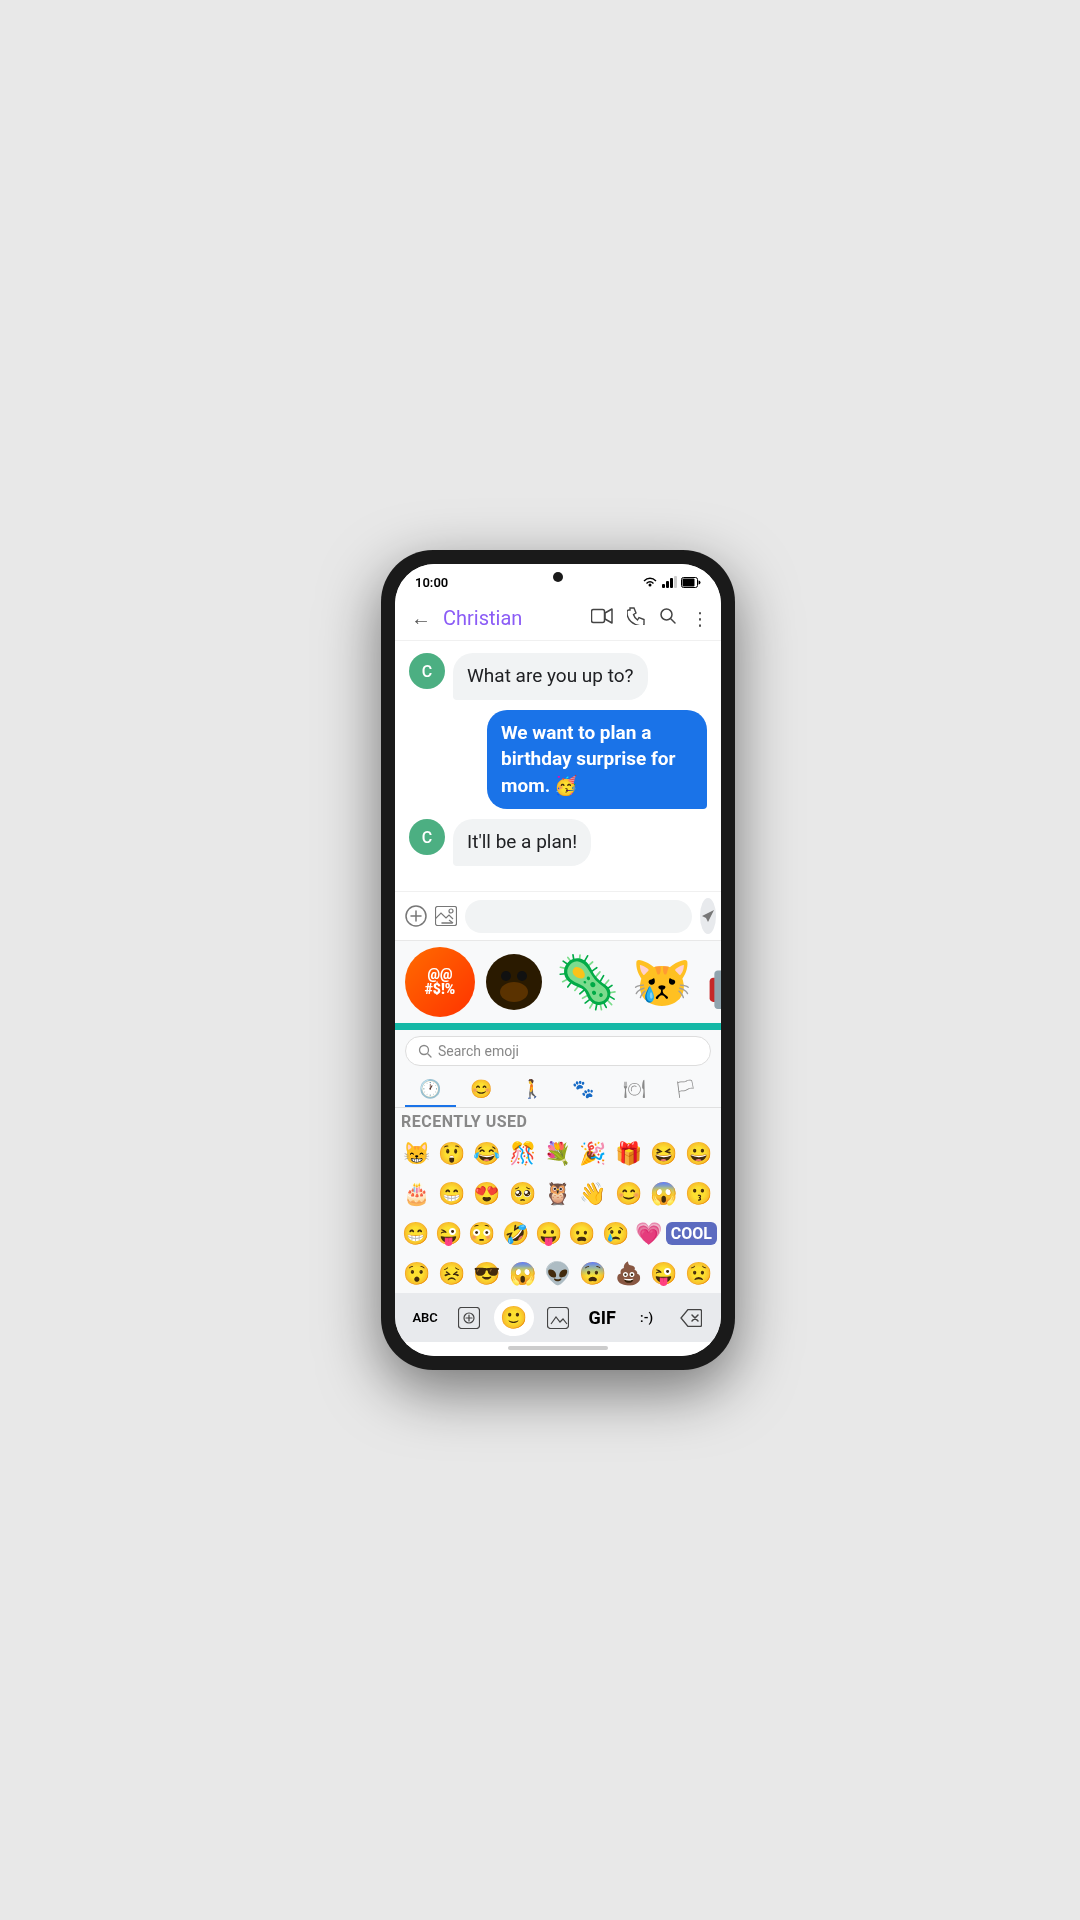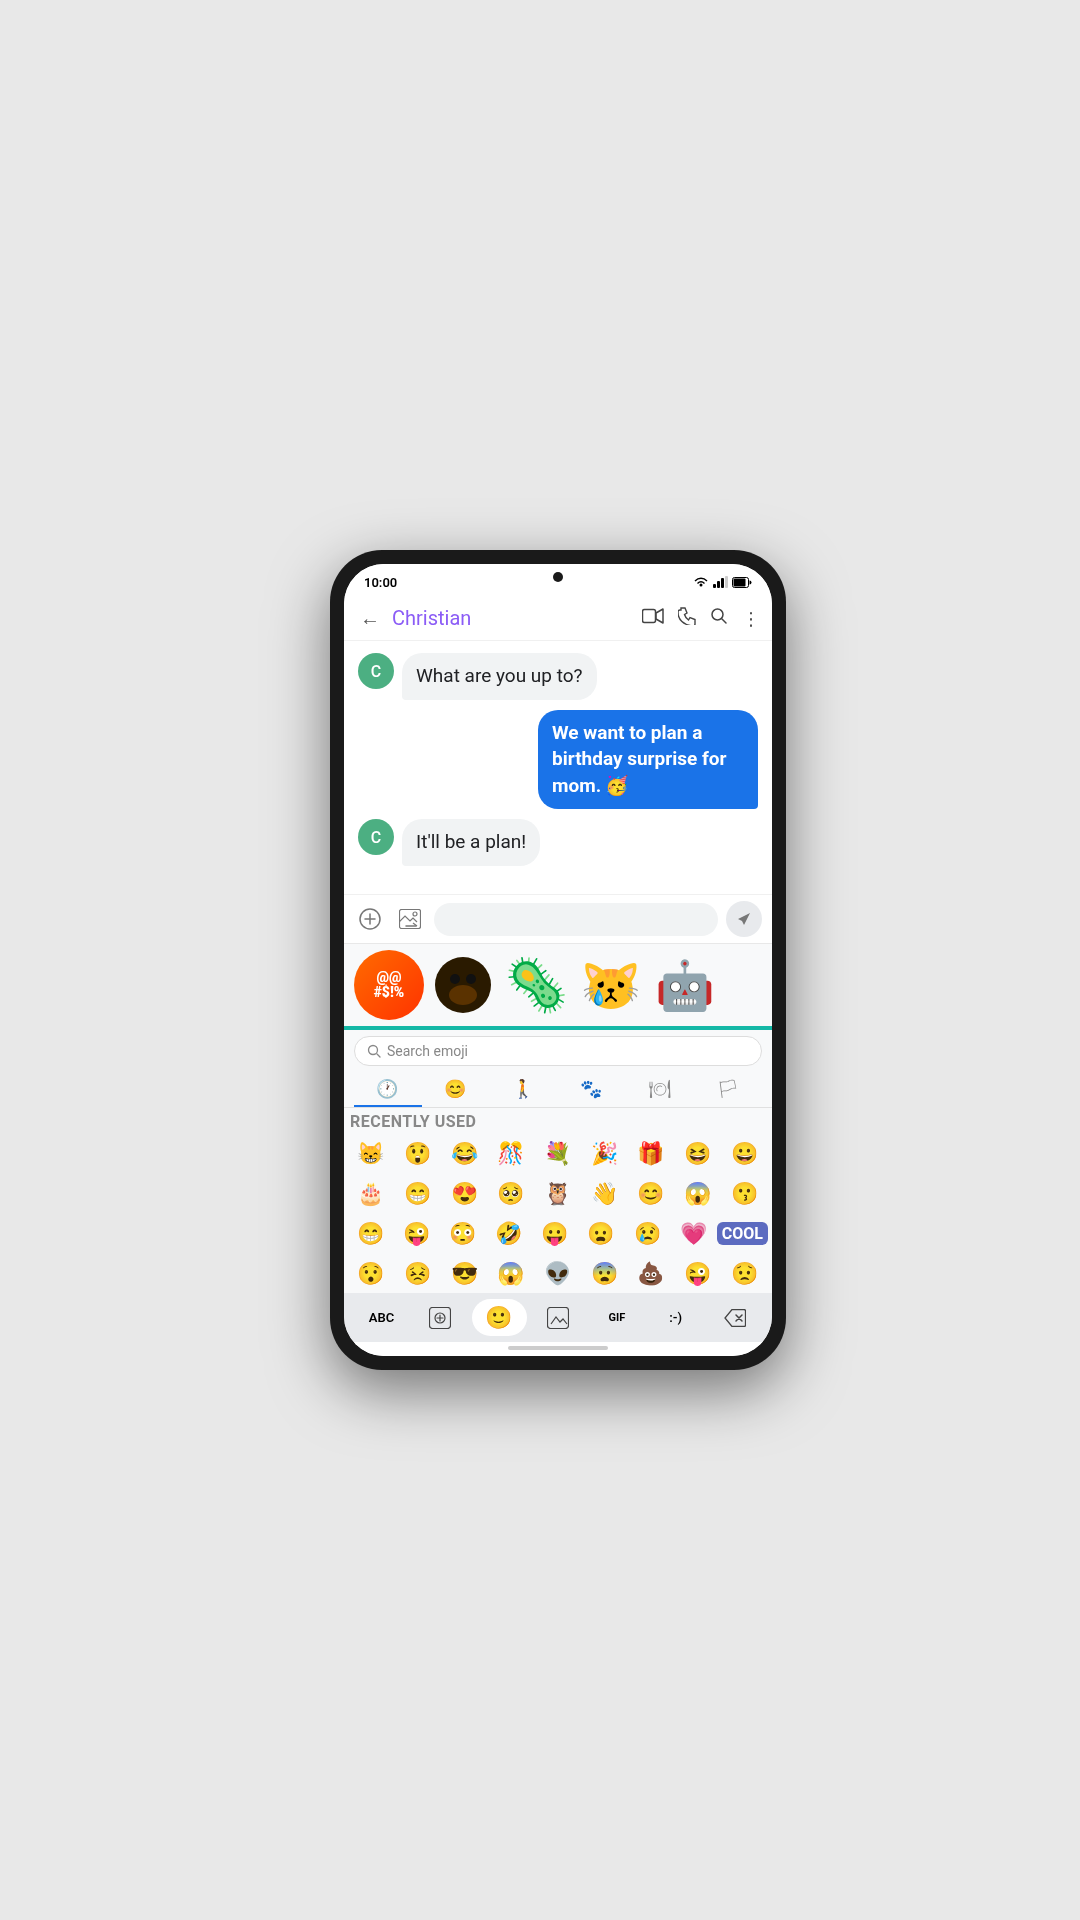--- a/index.html
+++ b/index.html
@@ -5,21 +5,21 @@
     * { margin: 0; padding: 0; box-sizing: border-box; }
     body {
       background: #e8e8e8;
       display: flex;
       justify-content: center;
       align-items: center;
       min-height: 100vh;
       font-family: 'Roboto', Arial, sans-serif;
     }
     .phone-outer {
-      width: 456px;
+      width: 354px;
       height: 820px;
       background: #1a1a1a;
       border-radius: 52px;
       padding: 14px;
       position: relative;
       box-shadow: 0 20px 60px rgba(0,0,0,0.5);
       margin-left: 36px;
     }
     .phone-inner {
       width: 100%;
@@ -204,21 +204,21 @@
       border-radius: 50%;
       font-size: 14px;
       font-weight: 900;
       color: #fff;
       text-align: center;
       line-height: 1.1;
     }
     
     .emoji-keyboard {
       background: #f8f9fa;
-      border-top: 4px solid #14b8a6;
+      border-top: 7px solid #14b8a6;
     }
     .emoji-search-row {
       display: flex;
       align-items: center;
       padding: 6px 10px;
       gap: 6px;
     }
     .emoji-search-box {
       flex: 1;
       background: #fff;
@@ -529,21 +529,21 @@
       <div class="kb-btn active">
         <span style="font-size:22px;">🙂</span>
       </div>
       <div class="kb-btn">
         <svg width="22" height="22" viewBox="0 0 22 22" fill="none">
           <rect x="0.5" y="0.5" width="21" height="21" rx="3" stroke="#444" stroke-width="1.2"></rect>
           <path d="M4 17l5-7 4 5 3-3 4 5" stroke="#444" stroke-width="1.2"></path>
         </svg>
       </div>
       <div class="kb-btn">
-        <span style="font-weight:700;font-size:11px;">GIF</span>
+        <span style="font-weight:700;font-size:18px;">GIF</span>
       </div>
       <div class="kb-btn">
         <span>:-)</span>
       </div>
       <div class="kb-btn">
         <svg width="22" height="18" viewBox="0 0 22 18" fill="none">
           <path d="M8 0.5h12a1.5 1.5 0 011.5 1.5v14a1.5 1.5 0 01-1.5 1.5H8l-7-8.5 7-8.5z" stroke="#444" stroke-width="1.3" fill="none"></path>
           <path d="M12 6l6 6M18 6l-6 6" stroke="#444" stroke-width="1.5" stroke-linecap="round"></path>
         </svg>
       </div>

